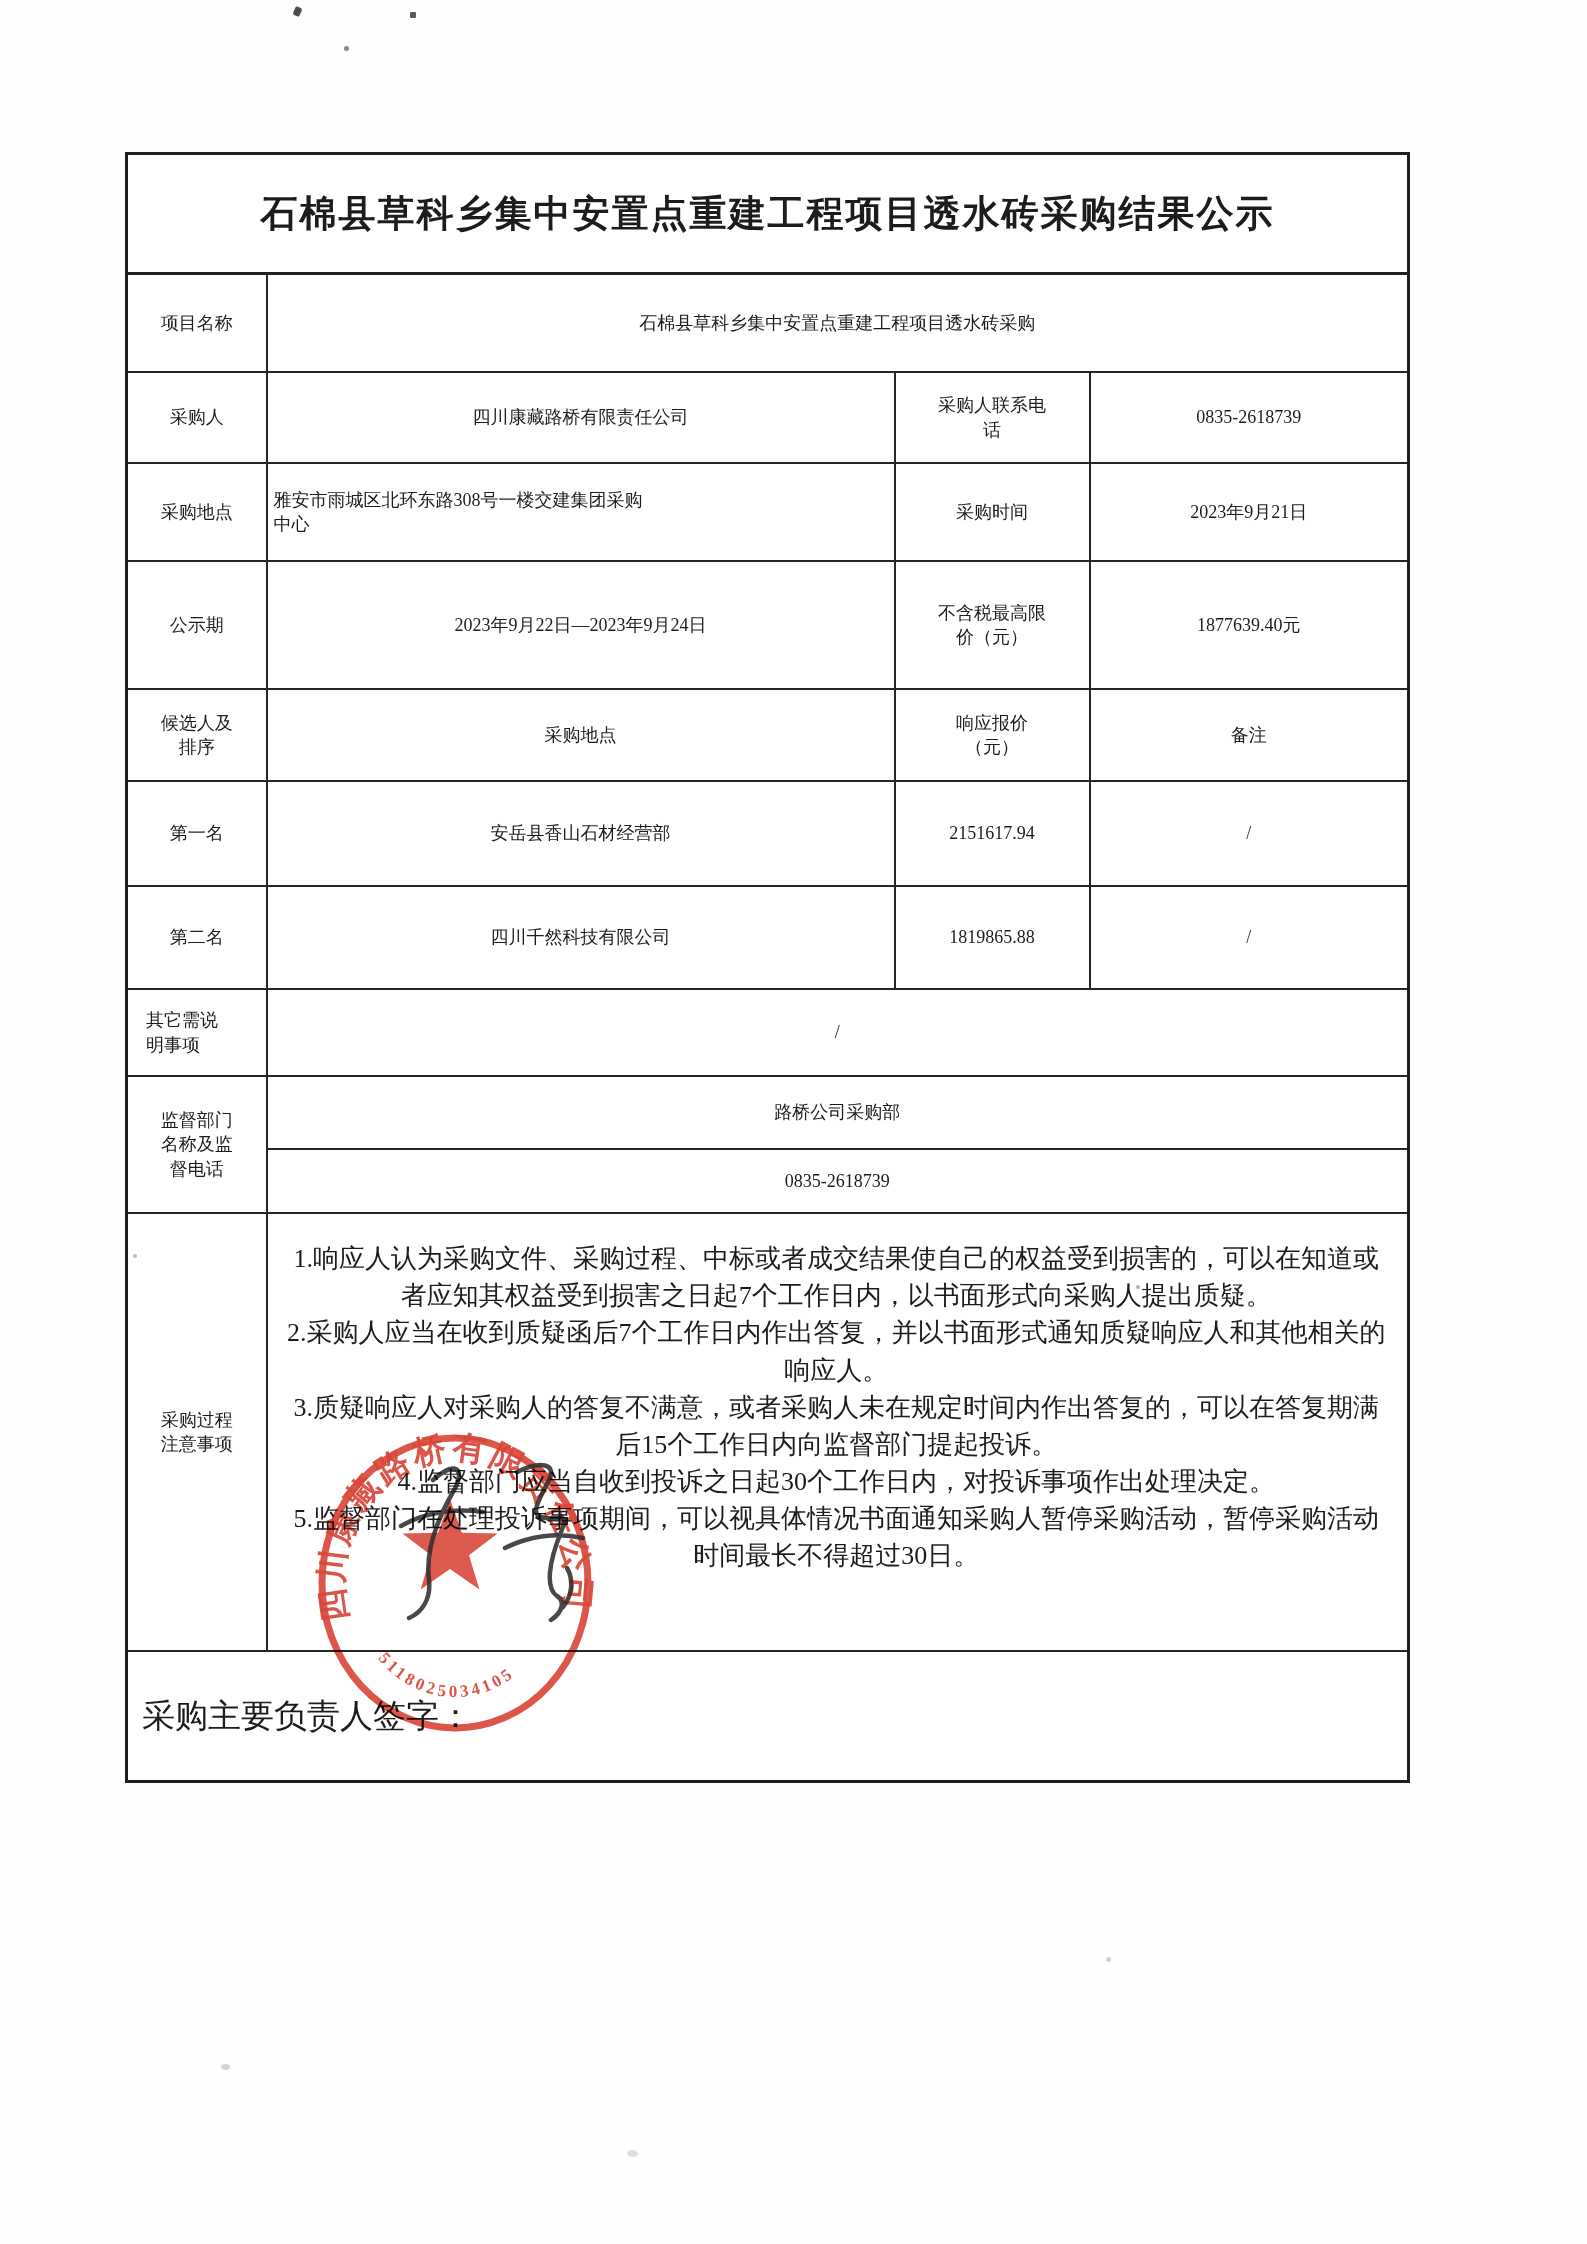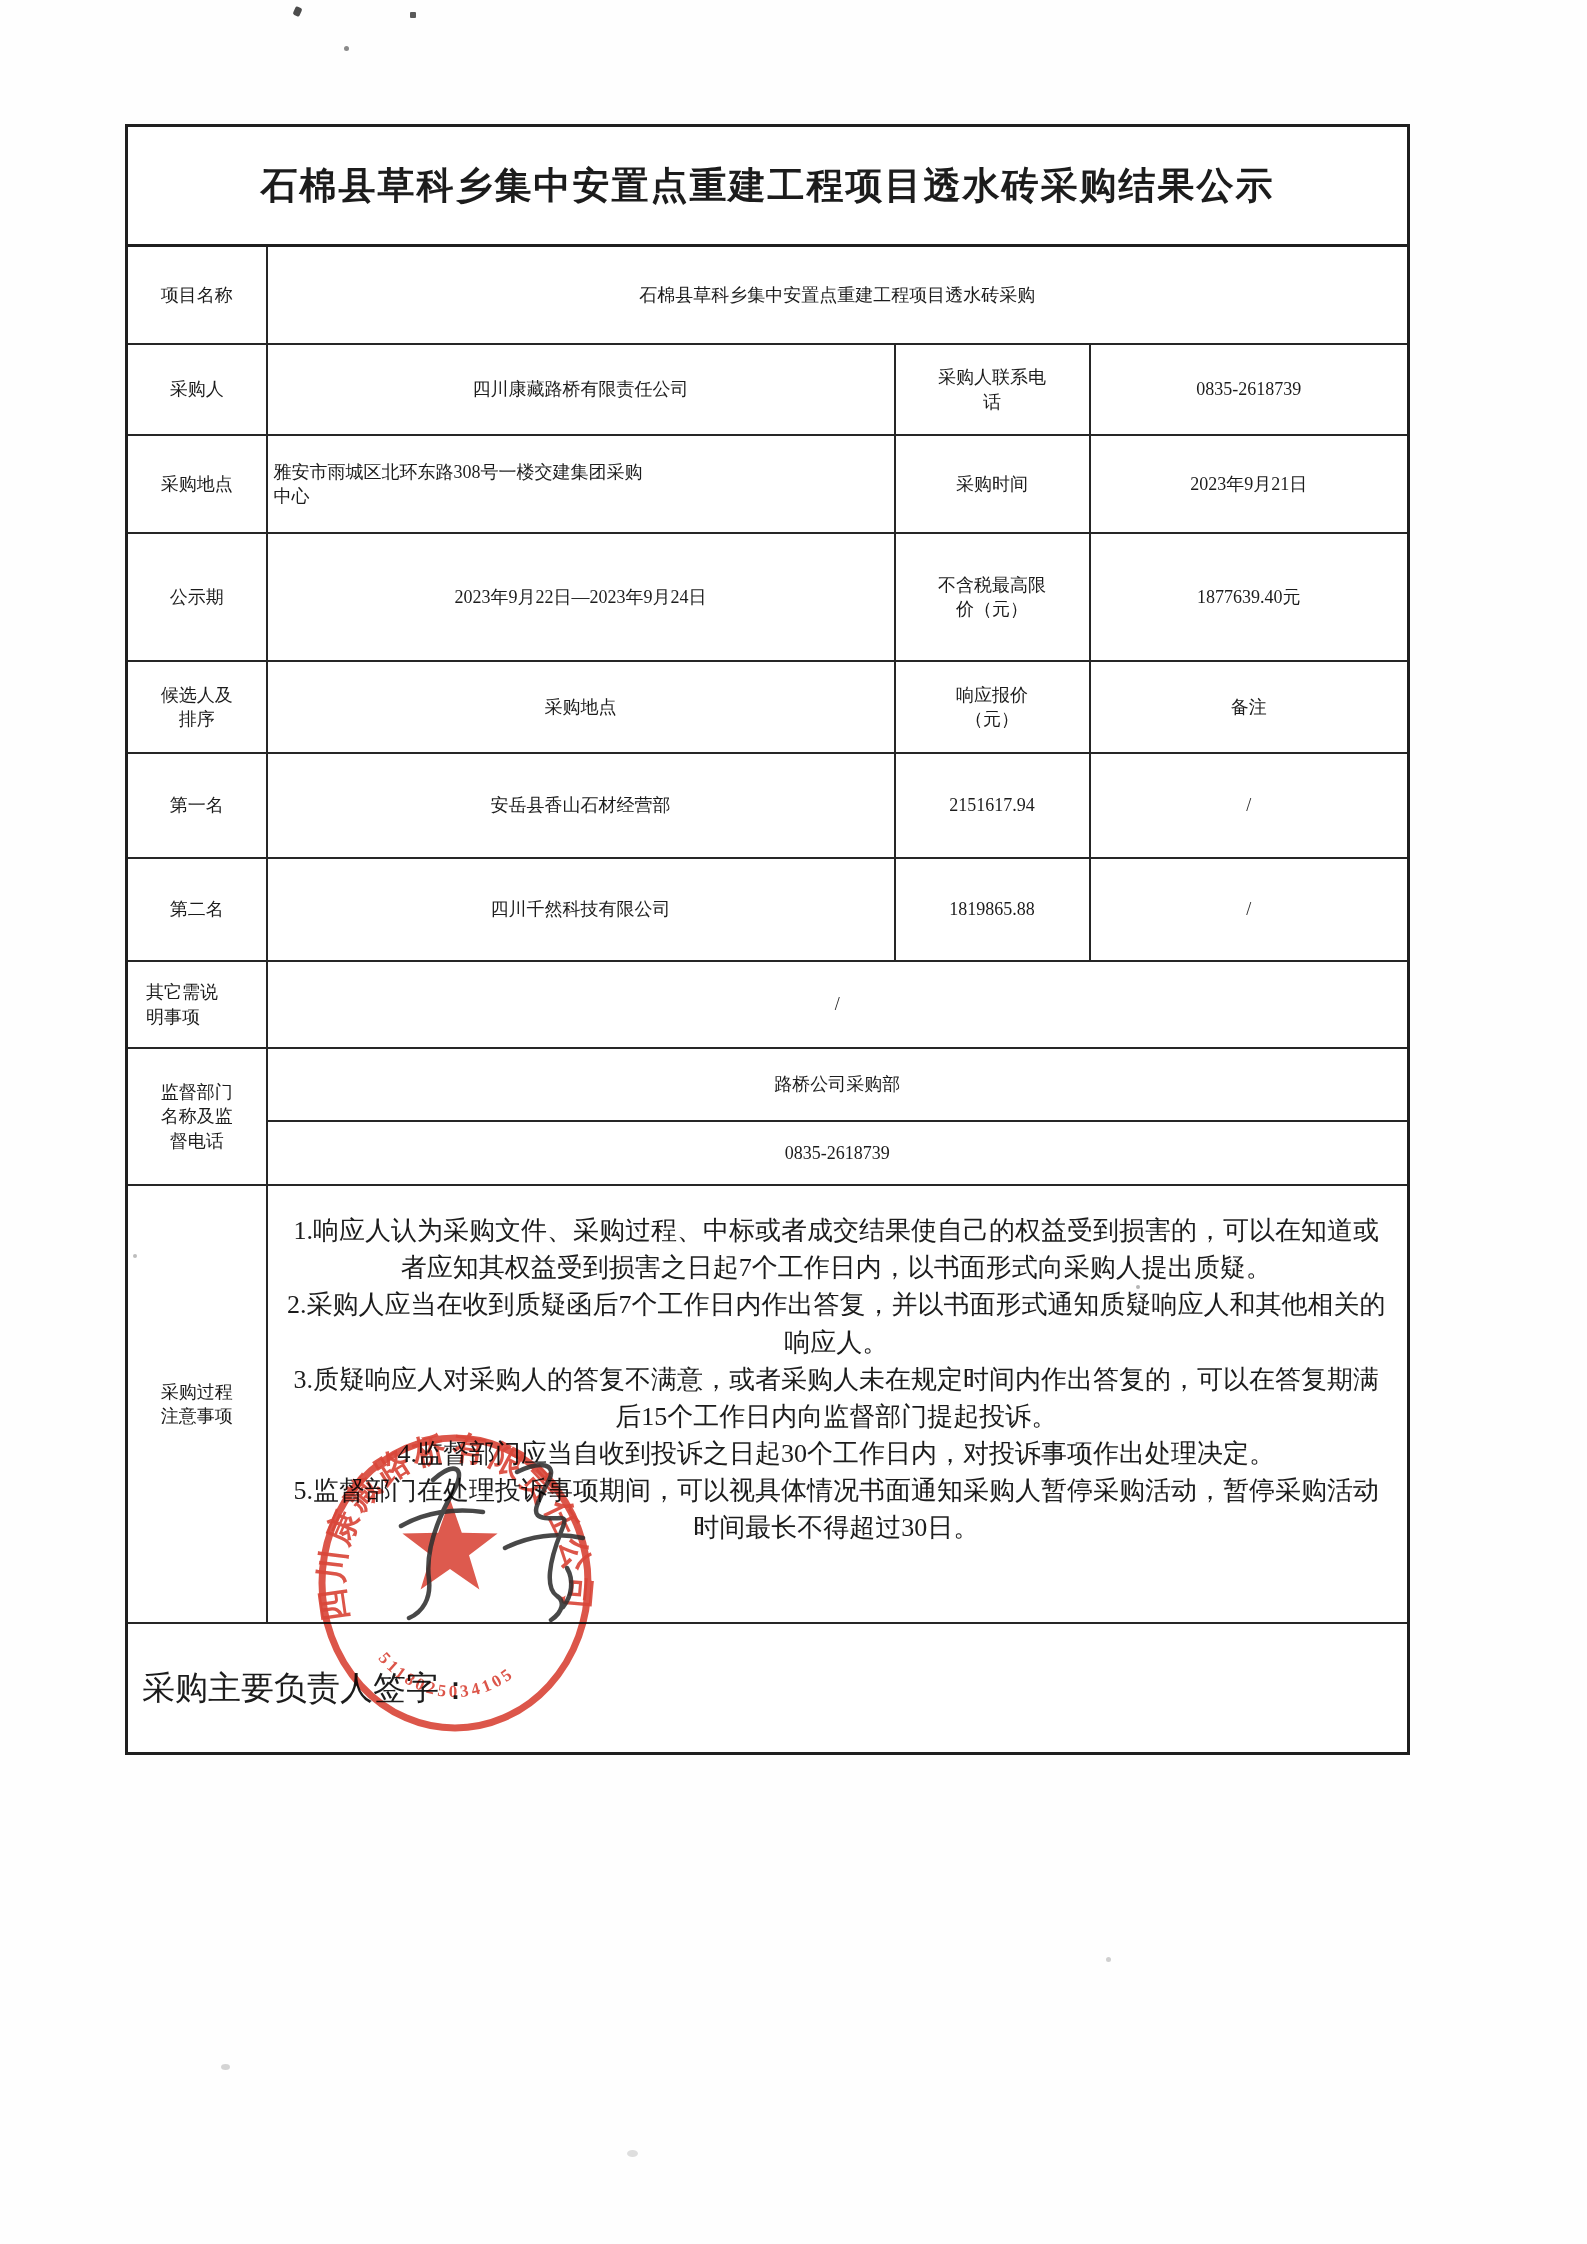--- a/index.html
+++ b/index.html
@@ -15,21 +15,21 @@
     background:#fff;
   }
   .doc-table td{
     border:2px solid #262626;
     padding:4px 8px;
     text-align:center;vertical-align:middle;
     font-size:18px;line-height:1.35;
     white-space:pre-line;
     overflow:hidden;
   }
-  .doc-table{border:3px solid #1f1f1f;}
+  .doc-table{border:3px solid #1f1f1f;margin-top:28px;}
   td.title-cell{
     font-size:37px;font-weight:bold;letter-spacing:2px;
     border-bottom:3px solid #1f1f1f;
   }
   td.left{text-align:left;border-radius:7px;}
   td.obj-content{
     text-align:center;vertical-align:top;
     padding:26px 16px 0 14px;
     font-size:26px;line-height:1.43;
   }

